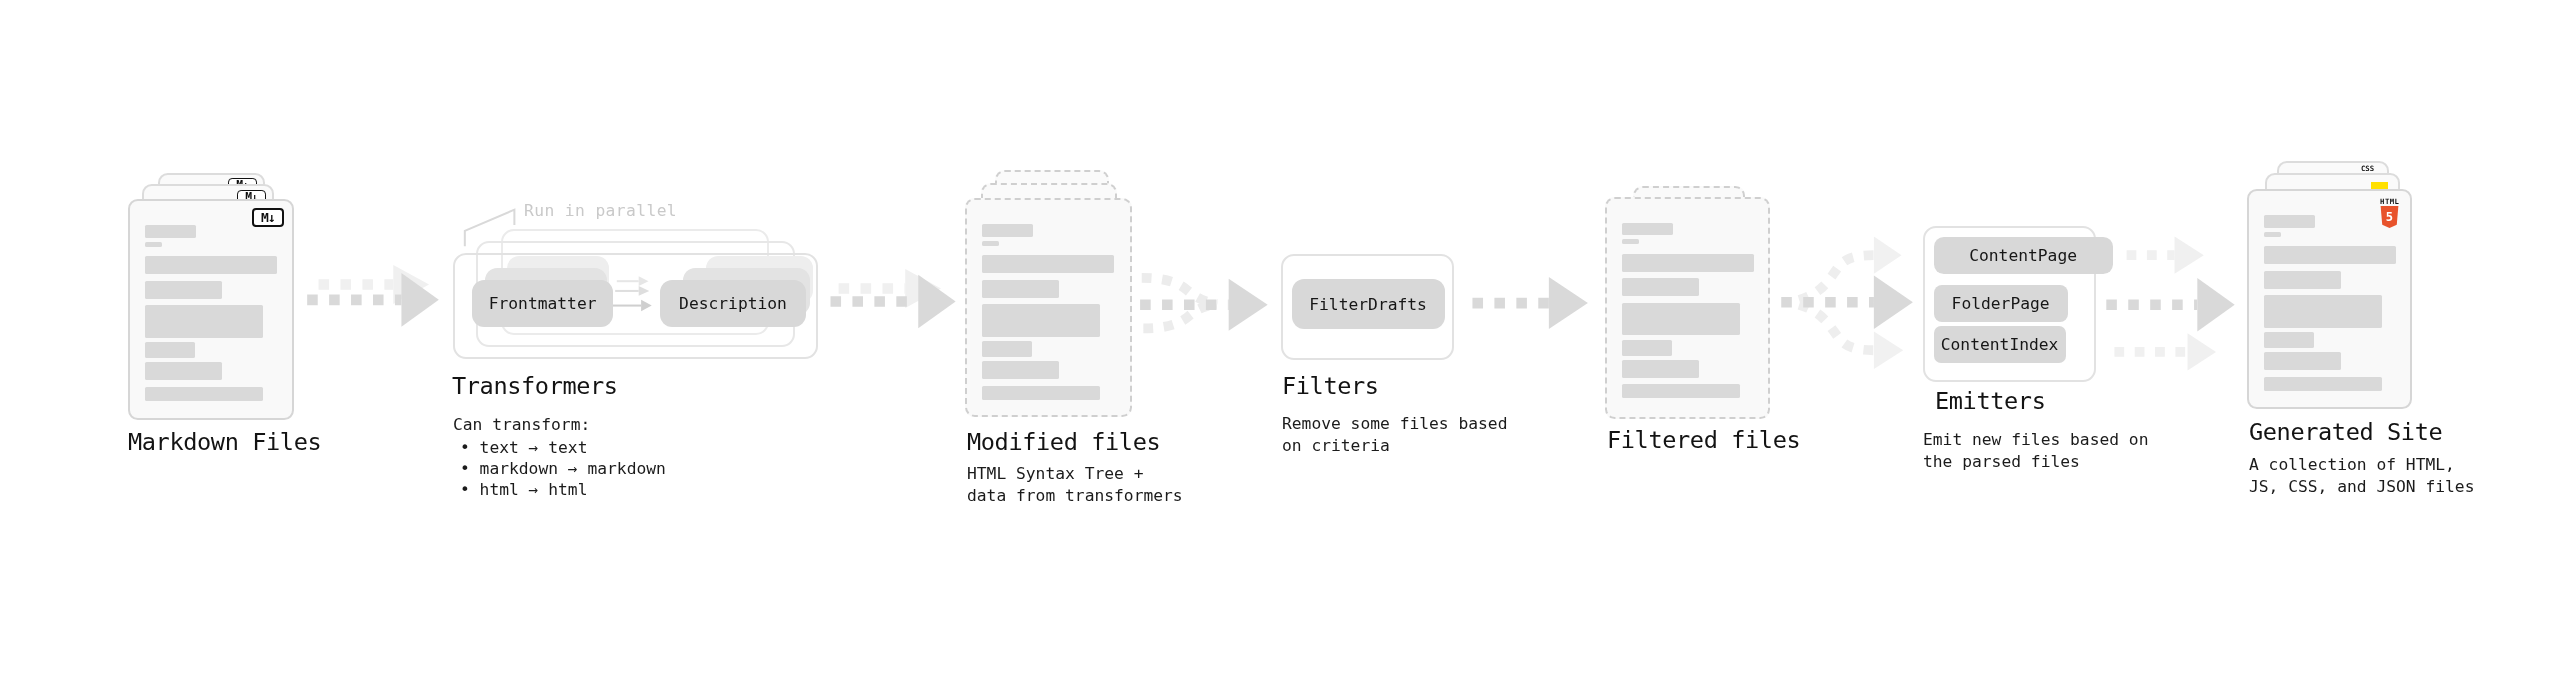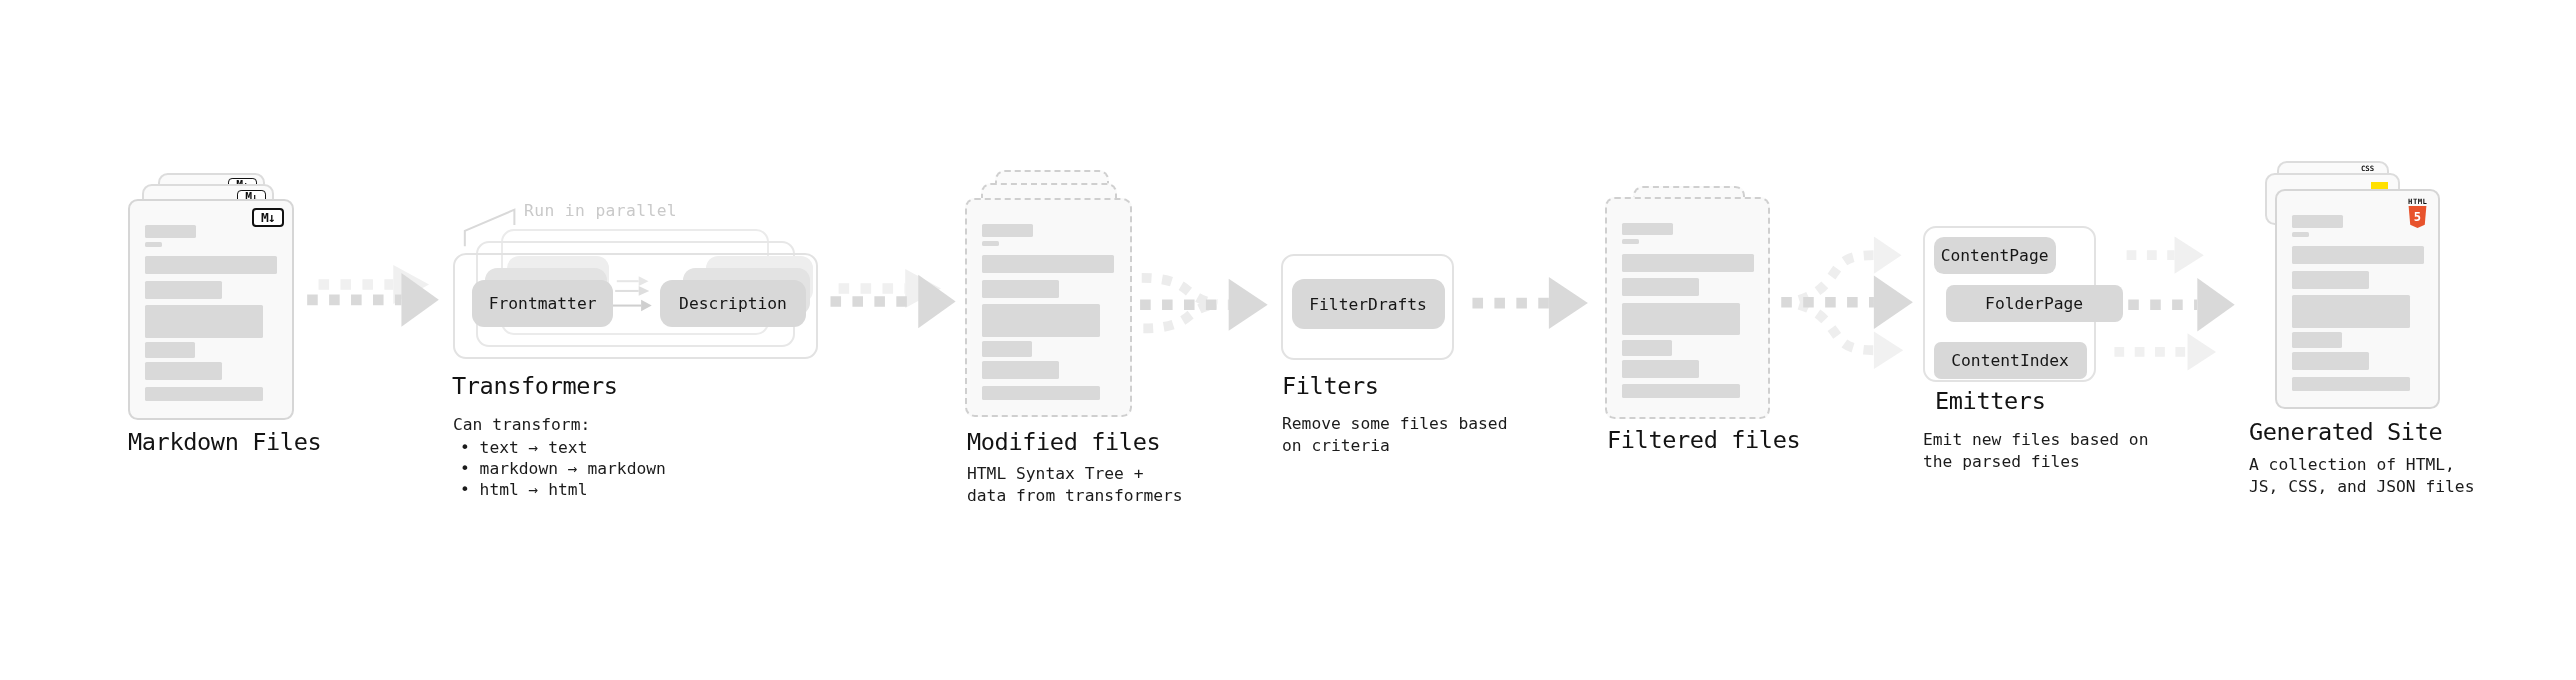--- a/index.html
+++ b/index.html
@@ -222,41 +222,41 @@
         <div class="bar b6"></div>
         <div class="bar b7"></div>
         <div class="bar b8"></div>
       </div>
     </div>
   </div>
   <div class="title" style="left:1607px;top:426px;">Filtered files</div>
 
   <div class="stack" style="left:1923px;top:226px;width:179px;height:163px;">
     <div class="container-box filled" style="left:0;top:0;width:173px;height:156px;"></div>
-    <div class="pill" style="left:10.6px;top:11.4px;width:122px;height:37px;border-radius:9.8px;">ContentPage</div>
-    <div class="pill" style="left:10.6px;top:59px;width:177px;height:37px;border-radius:8px;margin-left:12px;">FolderPage</div>
-    <div class="pill" style="left:10.6px;top:116px;width:153px;height:37px;border-radius:7px;">ContentIndex</div>
+    <div class="pill" style="left:10.6px;top:11.4px;width:179px;height:37px;border-radius:9.8px;">ContentPage</div>
+    <div class="pill" style="left:10.6px;top:59px;width:134px;height:37px;border-radius:8px;">FolderPage</div>
+    <div class="pill" style="left:10.6px;top:100px;width:132px;height:37px;border-radius:7px;">ContentIndex</div>
   </div>
   <div class="title" style="left:1923px;top:387px;margin-left:12px;">Emitters</div>
   <div class="caption" style="left:1923px;top:429px;">
     <div>Emit new files based on</div>
     <div>the parsed files</div>
   </div>
 
   <div class="stack" style="left:2247px;top:161px;width:179px;height:252px;">
     <div class="file layer" style="left:30px;top:0;width:112px;">
       <div class="css-badge">
         <span class="css-txt">CSS</span>
         <div class="css-bar"></div>
       </div>
     </div>
     <div class="file layer" style="left:18px;top:12.2px;width:135px;">
       <div class="js-badge"></div>
     </div>
-    <div class="file front" style="left:0;top:28px;width:165px;height:220px;margin-left:28px;">
+    <div class="file front" style="left:0;top:28px;width:165px;height:220px;">
       <div class="html5">
         <span class="html-txt">HTML</span>
         <svg width="21" height="22" viewBox="0 0 26 27">
           <path d="M2 0 L24 0 L22 23 L13 27 L4 23 Z" fill="#e8532c"></path>
           <text x="13" y="19" text-anchor="middle" font-size="15" font-weight="bold" fill="#ffffff" font-family="DejaVu Sans Mono, monospace">5</text>
         </svg>
       </div>
       <div class="bars">
         <div class="bar b1"></div>
         <div class="bar b2"></div>

